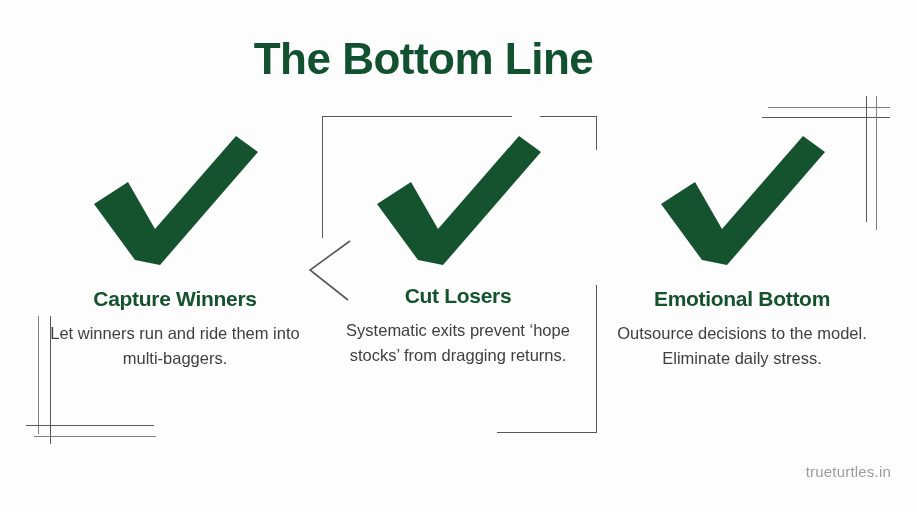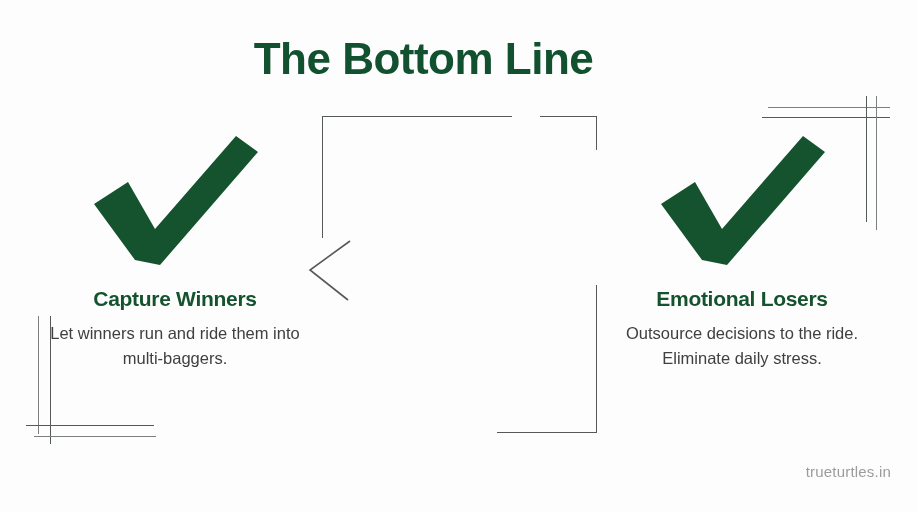--- a/index.html
+++ b/index.html
@@ -164,26 +164,35 @@
   <div class="column" id="col-0">
     <div class="check-wrap">
       <svg class="check-svg" viewBox="0 0 175 150" aria-hidden="true">
         <polygon points="6,74 40,52 67,99 148,6 170,22 72,135 47,130" fill="#14532d"></polygon>
       </svg>
     </div>
     <div class="col-heading">Capture Winners</div>
     <div class="col-body">Let winners run and ride them into multi-baggers.</div>
   </div>
 
+  <div class="column" id="col-1">
+    <div class="check-wrap">
+      <svg class="check-svg" viewBox="0 0 175 150" aria-hidden="true">
+        <polygon points="6,74 40,52 67,99 148,6 170,22 72,135 47,130" fill="#14532d"></polygon>
+      </svg>
+    </div>
+    <div class="col-heading">Cut Losers</div>
+    <div class="col-body">Systematic exits prevent ‘hope stocks’ from dragging returns.</div>
+  </div>
 
   <div class="column" id="col-2">
     <div class="check-wrap">
       <svg class="check-svg" viewBox="0 0 175 150" aria-hidden="true">
         <polygon points="6,74 40,52 67,99 148,6 170,22 72,135 47,130" fill="#14532d"></polygon>
       </svg>
     </div>
-    <div class="col-heading">Emotional Losers</div>
-    <div class="col-body">Outsource decisions to the ride. Eliminate daily stress.</div>
+    <div class="col-heading">Emotional Bottom</div>
+    <div class="col-body">Outsource decisions to the model. Eliminate daily stress.</div>
   </div>
 
   <div id="footer-credit">trueturtles.in</div>
 
 </div>
 
 </body></html>

